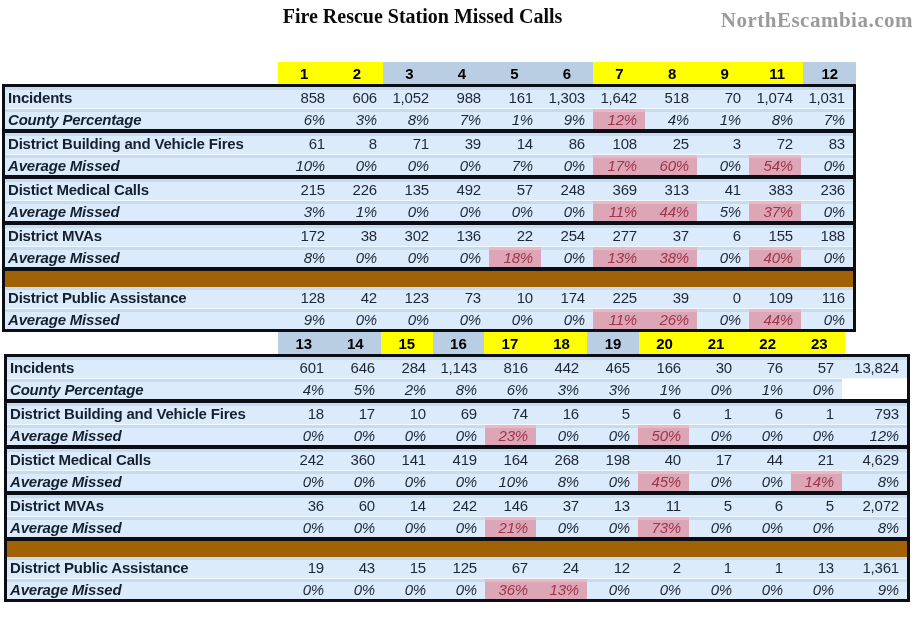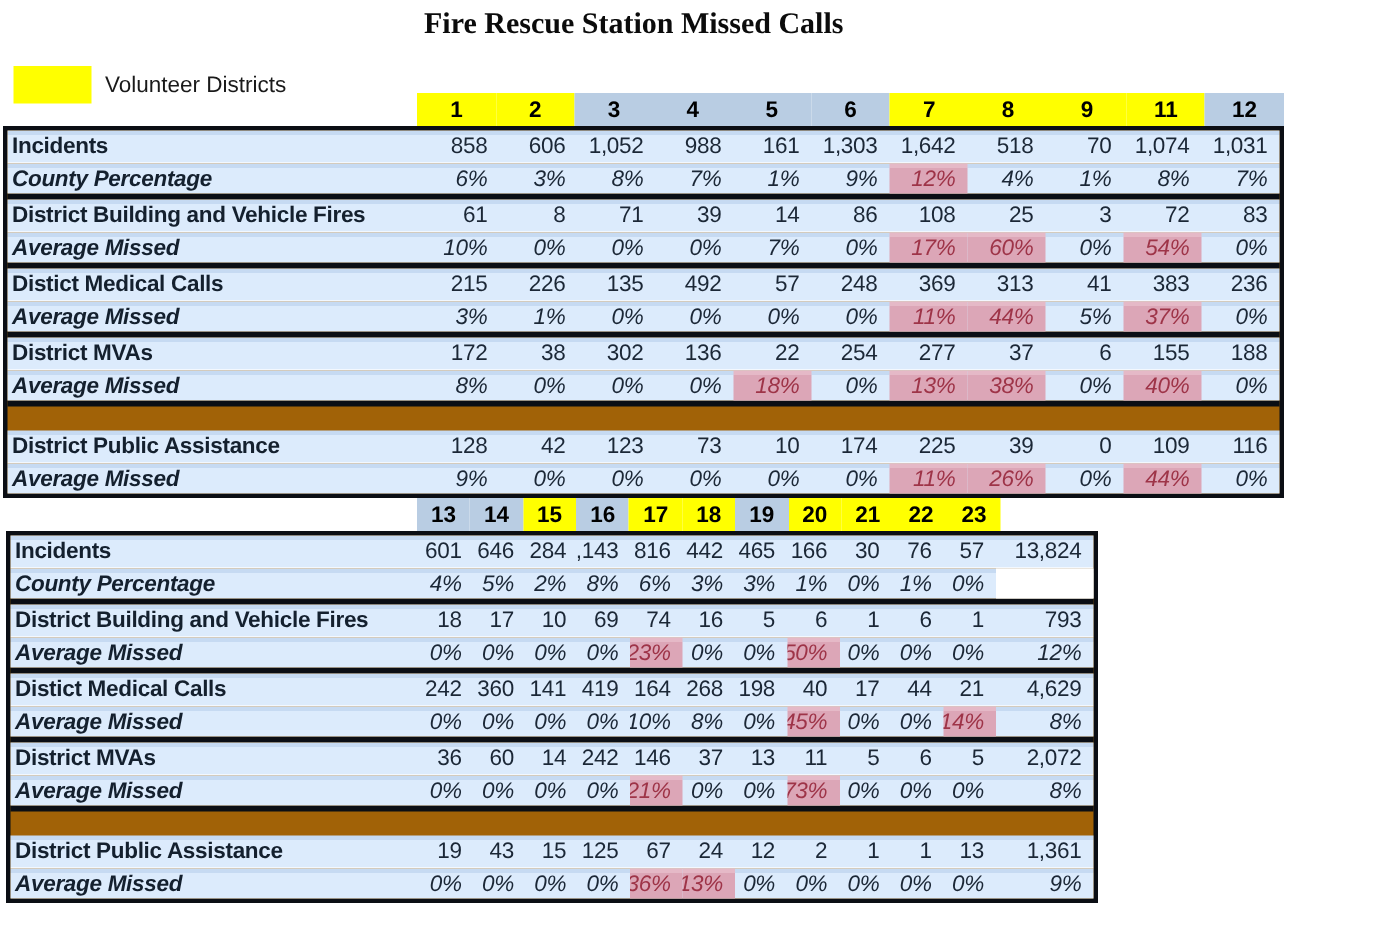--- a/index.html
+++ b/index.html
@@ -11,21 +11,21 @@
          font-family:"Liberation Serif",serif;font-weight:bold;font-size:20px;line-height:23px;color:#0b0b0b;}
   .logo{position:absolute;top:8px;right:5px;font-family:"Liberation Serif",serif;
         font-weight:bold;font-size:21px;color:#9b9b9b;letter-spacing:.5px;}
   .legend{position:absolute;top:44px;left:9px;display:flex;align-items:center;gap:9px;}
   .swatch{width:52px;height:25px;background:#ffff00;display:inline-block;}
   .legend-label{font-size:15px;color:#1a1a1a;}
 
   
   .tbl{position:absolute;}
   #t0{top:62px;left:2px;width:854px;}
-  #t1{top:332px;left:4px;width:728px;}
+  #t1{top:332px;left:4px;width:906px;}
   .hrow,.row{display:grid;box-sizing:border-box;}
   #t0 .hrow,#t0 .row{grid-template-columns:276px repeat(11,1fr);}
   #t1 .hrow,#t1 .row{grid-template-columns:274px repeat(11,1fr) 65px;}
   .hrow{height:22px;}
   .hcell{display:flex;align-items:center;justify-content:center;
          font-weight:bold;font-size:15px;color:#000;}
   .vol{background:#ffff00;}
   .dist{background:#b9cde3;}
   .blankh{background:transparent;}
   .hspacer{background:transparent;}
@@ -41,24 +41,21 @@
   .hl{background:linear-gradient(#e5b9c7 0 3px,#dca6b7 3px);color:#9e3448;}
   .blank{background:#ffffff;}
 </style>
 </head>
 <body>
 
 <div class="page">
   <div class="title">
     <div>Fire Rescue Station Missed Calls</div>
   </div>
-  <div class="legend">
-    <span class="swatch"></span>
-    <span class="legend-label">Volunteer Districts</span>
-  </div>
+  <div class="logo">NorthEscambia.com</div>
   <div class="tbl" id="t0">
       <div class="hrow">
         <div class="hspacer"></div>
         <div class="hcell vol">1</div>
         <div class="hcell vol">2</div>
         <div class="hcell dist">3</div>
         <div class="hcell dist">4</div>
         <div class="hcell dist">5</div>
         <div class="hcell dist">6</div>
         <div class="hcell vol">7</div>

